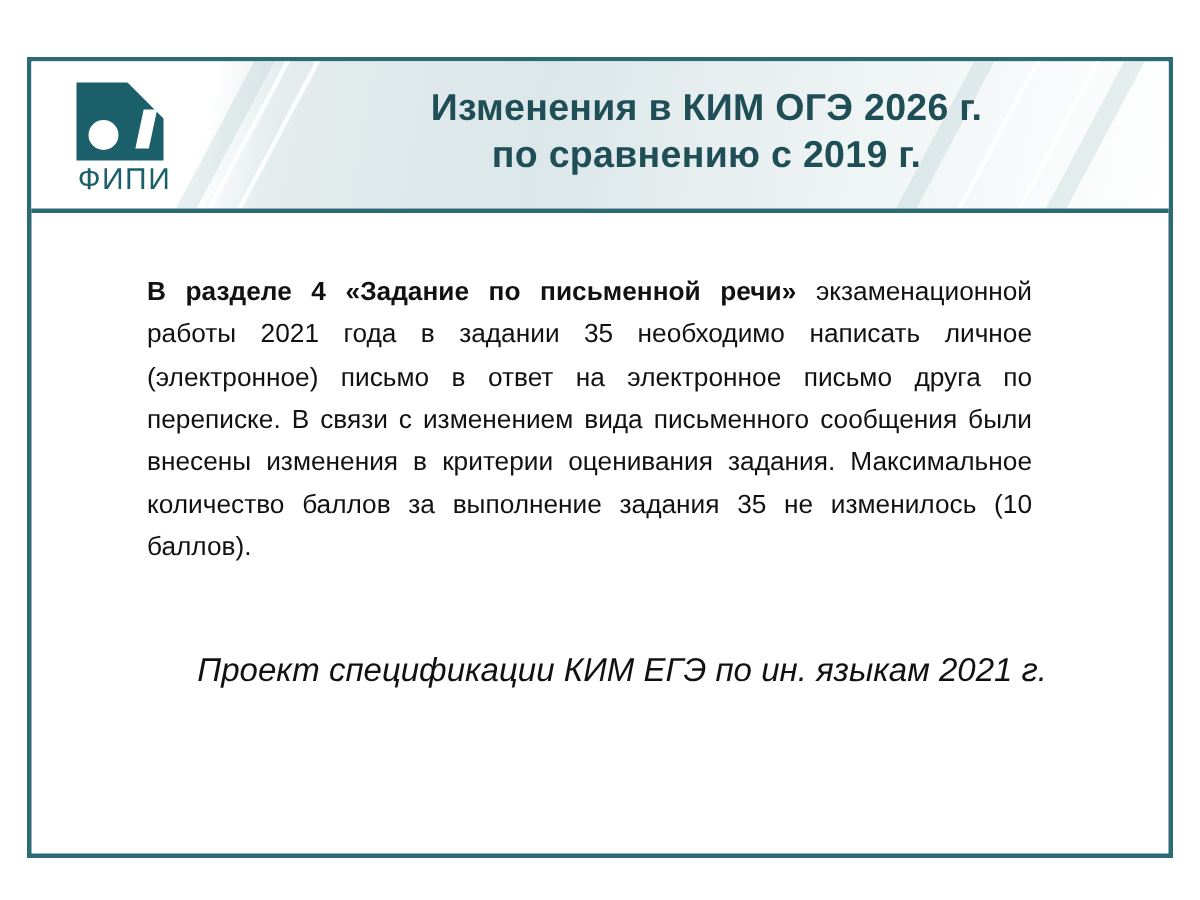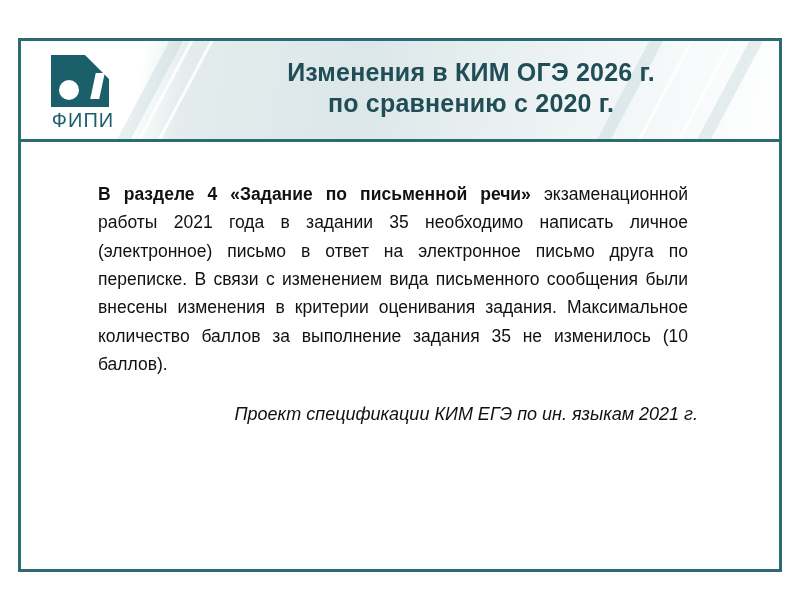--- a/index.html
+++ b/index.html
@@ -178,24 +178,24 @@
     text-align: justify;
     text-justify: inter-word;
   }
   .body-text .lead {
     font-weight: bold;
     margin-top: 18px;
   }
   .source-line {
     position: absolute;
     left: 80px;
-    top: 366px;
+    top: 396px;
     width: 600px;
     text-align: right;
-    font-size: 18px;
+    font-size: 22px;
     font-style: italic;
     color: #111111;
   }
 </style>
 </head>
 <body>
 
 <div class="slide">
 
   <div class="frame-top"></div>
@@ -217,21 +217,21 @@
       <div class="logo-mark">
         <div class="cut"></div>
         <div class="stripe"></div>
         <div class="dot"></div>
       </div>
       <div class="logo-text">ФИПИ</div>
     </div>
 
     <div class="header-title">
       <div>Изменения в КИМ ОГЭ 2026 г.</div>
-      <div>по сравнению с 2020 г.</div>
+      <div>по сравнению с 2019 г.</div>
     </div>
   </div>
   <div class="header-underline"></div>
 
   <div class="body-text"><span class="lead">В разделе 4 «Задание по письменной речи»</span><span> экзаменационной работы 2021 года в задании 35 необходимо написать личное (электронное) письмо в ответ на электронное письмо друга по переписке. В связи с изменением вида письменного сообщения были внесены изменения в критерии оценивания задания. Максимальное количество баллов за выполнение задания 35 не изменилось (10 баллов).</span></div>
 
   <div class="source-line">Проект спецификации КИМ ЕГЭ по ин. языкам 2021 г.</div>
 
 </div>
 

